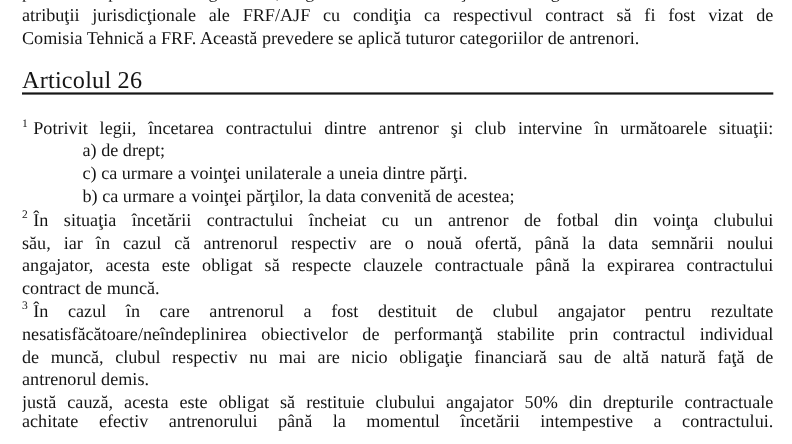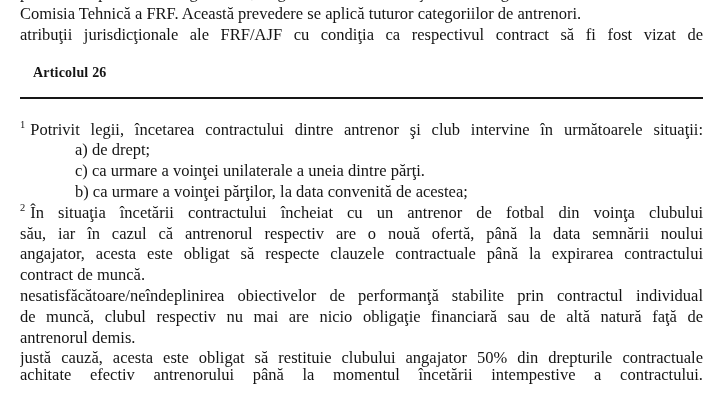--- a/index.html
+++ b/index.html
@@ -22,24 +22,24 @@
   .line { height: 20.8px; overflow: hidden; }
   .j { text-align: justify; text-align-last: justify; }
   .indent { padding-left: 55px; }
   .neg { margin-top: -4px; }
 
   .heading-wrap {
     margin-top: 16px;
     border-bottom: 2px solid #161616;
   }
   .heading {
-    margin: 13px;
-    font-size: 14px;
+    margin: 0;
+    font-size: 22px;
     line-height: 22px;
-    font-weight: bold;
+    font-weight: normal;
     letter-spacing: 0.2px;
   }
 
   .body-block { margin-top: 21px; }
 
   sup.fn {
     font-size: 10.5px;
     line-height: 0;
     margin-right: 5px;
   }
@@ -47,22 +47,22 @@
 </head>
 <body>
 
 <div class="page">
 
   <div class="clip-top">
     <span>prevederile prezentului regulament, litigiile urmând a fi soluţionate de organele cu</span>
   </div>
 
   <div>
+    <div class="line j">atribuţii jurisdicţionale ale FRF/AJF cu condiţia ca respectivul contract să fi fost vizat de</div>
     <div class="line">Comisia Tehnică a FRF. Această prevedere se aplică tuturor categoriilor de antrenori.</div>
-    <div class="line j">atribuţii jurisdicţionale ale FRF/AJF cu condiţia ca respectivul contract să fi fost vizat de</div>
   </div>
 
   <div class="heading-wrap">
     <h1 class="heading">Articolul 26</h1>
   </div>
 
   <div class="body-block">
 
     <div>
       <div class="line j"><sup class="fn">1</sup><span>Potrivit legii, încetarea contractului dintre antrenor şi club intervine în următoarele situaţii:</span></div>
@@ -72,20 +72,21 @@
     </div>
 
     <div>
       <div class="line j"><sup class="fn">2</sup><span>În situaţia încetării contractului încheiat cu un antrenor de fotbal din voinţa clubului</span></div>
       <div class="line j">său, iar în cazul că antrenorul respectiv are o nouă ofertă, până la data semnării noului</div>
       <div class="line j">angajator, acesta este obligat să respecte clauzele contractuale până la expirarea contractului</div>
       <div class="line">contract de muncă.</div>
     </div>
 
     <div>
+      <div class="line j"><sup class="fn">3</sup><span>În cazul în care antrenorul a fost destituit de clubul angajator pentru rezultate</span></div>
       <div class="line j">nesatisfăcătoare/neîndeplinirea obiectivelor de performanţă stabilite prin contractul individual</div>
       <div class="line j">de muncă, clubul respectiv nu mai are nicio obligaţie financiară sau de altă natură faţă de</div>
       <div class="line">antrenorul demis.</div>
     </div>
 
     <div>
       <div class="line j">justă cauză, acesta este obligat să restituie clubului angajator 50% din drepturile contractuale</div>
       <div class="line j neg">achitate efectiv antrenorului până la momentul încetării intempestive a contractului.</div>
     </div>
 

